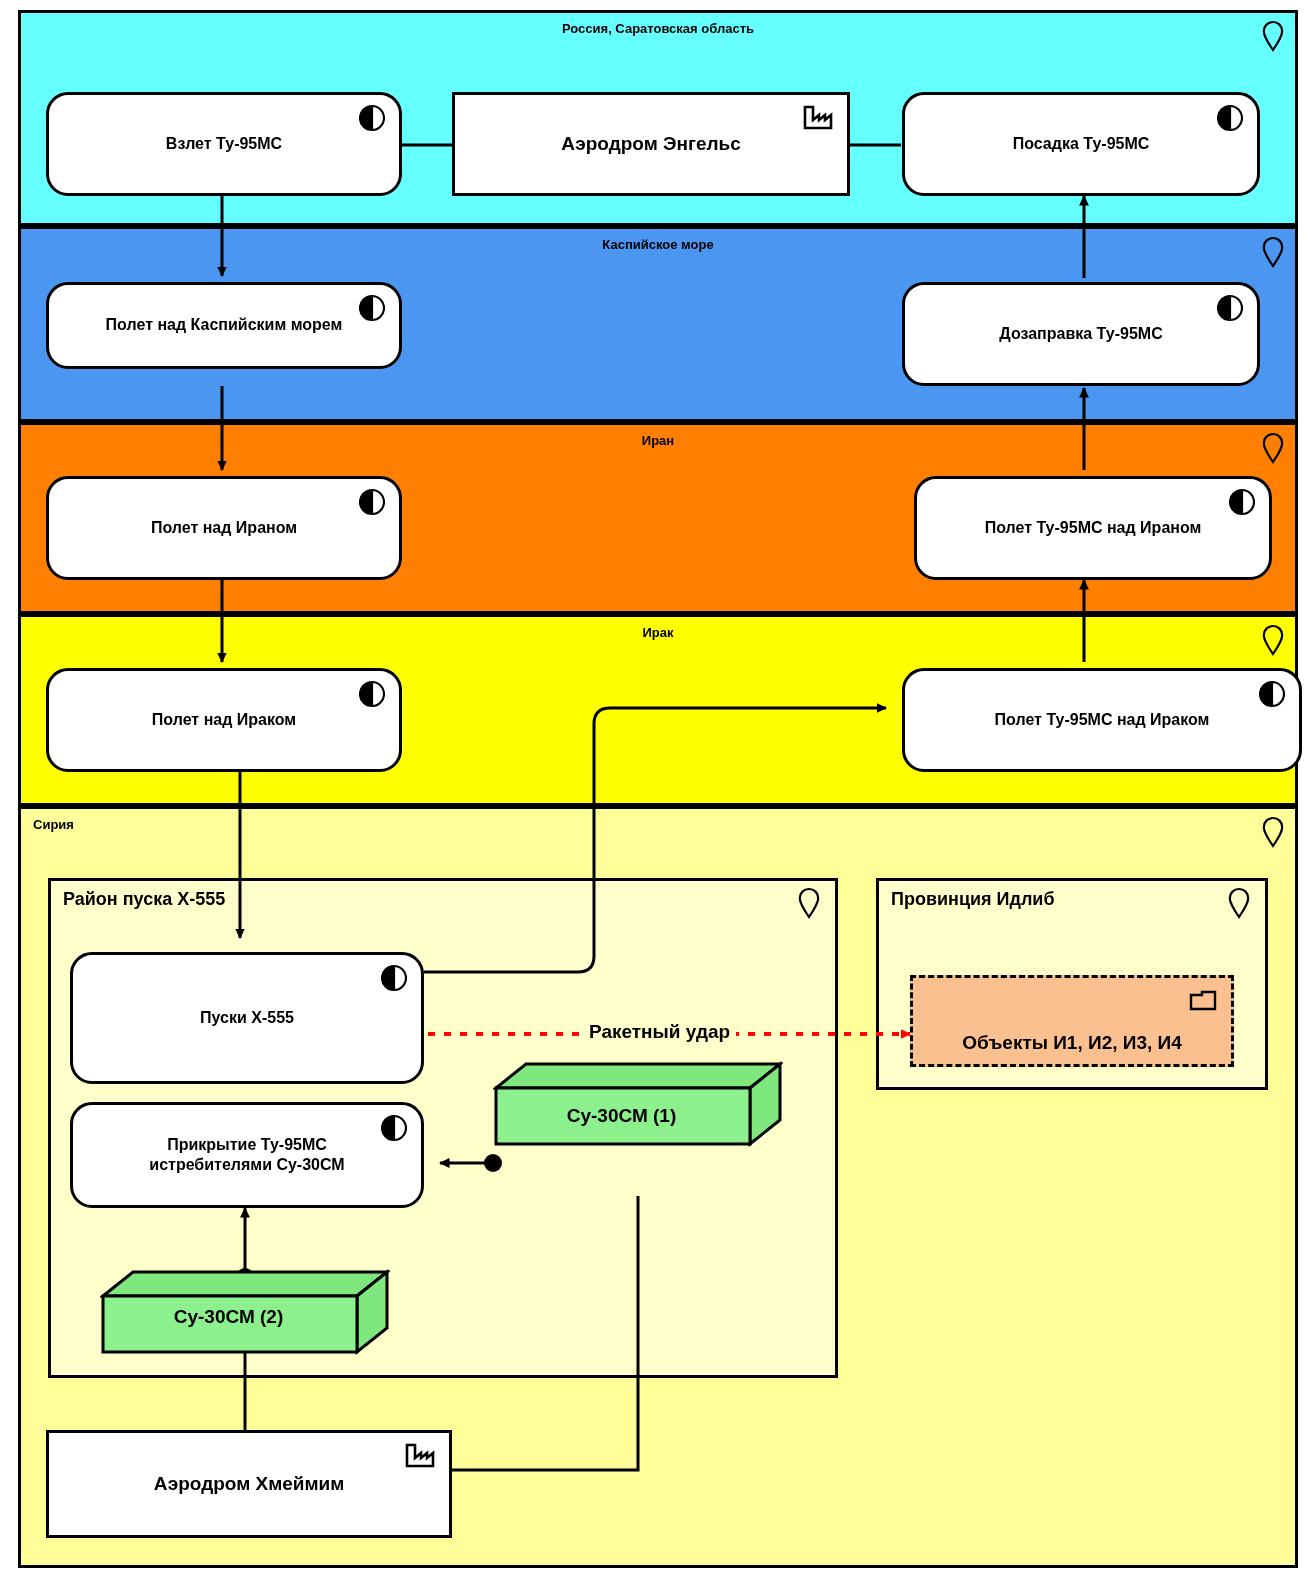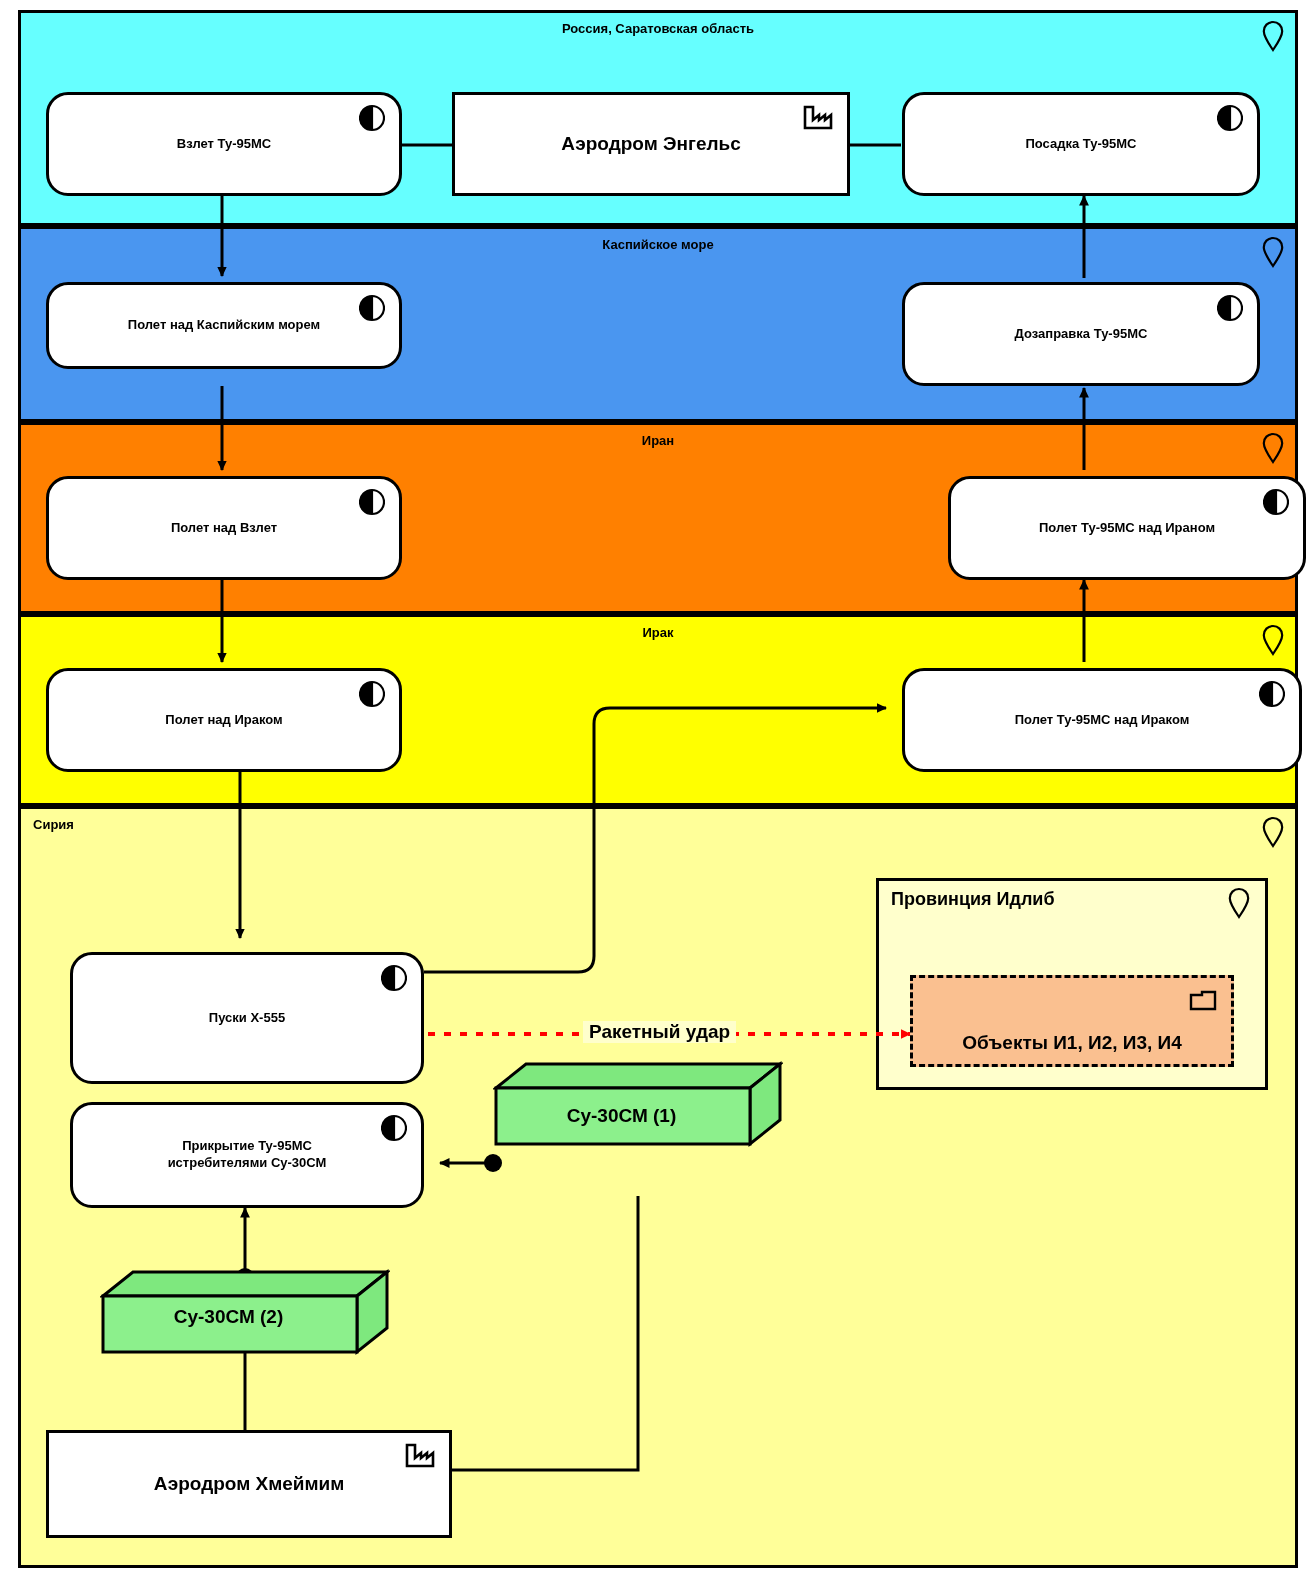--- a/index.html
+++ b/index.html
@@ -71,21 +71,21 @@
   .activity {
     position: absolute;
     box-sizing: border-box;
     background: #ffffff;
     border: 3px solid #000000;
     border-radius: 22px;
     display: flex;
     align-items: center;
     justify-content: center;
     text-align: center;
-    font-size: 13px;
+    font-size: 16px;
     font-weight: bold;
     color: #000000;
     line-height: 1.28;
     padding: 0 12px;
   }
   .activity .act-icon {
     position: absolute;
     top: 9px;
     right: 14px;
     width: 26px;
@@ -209,20 +209,26 @@
     </svg>
   </div>
 
   <div class="lane" style="left:18px; top:806px; width:1280px; height:762px; background:#ffff99;">
     <div class="lane-title left">Сирия</div>
     <svg class="pin" viewBox="0 0 24 32">
       <path d="M12 2 C6.8 2 2.8 6 2.8 11.2 C2.8 16.6 12 30 12 30 C12 30 21.2 16.6 21.2 11.2 C21.2 6 17.2 2 12 2 Z" fill="none" stroke="#000" stroke-width="2.2"></path>
     </svg>
   </div>
 
+  <div class="region" style="left:48px; top:878px; width:790px; height:500px;">
+    <div class="region-title">Район пуска Х-555</div>
+    <svg class="pin" viewBox="0 0 24 32">
+      <path d="M12 2 C6.8 2 2.8 6 2.8 11.2 C2.8 16.6 12 30 12 30 C12 30 21.2 16.6 21.2 11.2 C21.2 6 17.2 2 12 2 Z" fill="none" stroke="#000" stroke-width="2.2"></path>
+    </svg>
+  </div>
 
   <div class="region" style="left:876px; top:878px; width:392px; height:212px;">
     <div class="region-title">Провинция Идлиб</div>
     <svg class="pin" viewBox="0 0 24 32">
       <path d="M12 2 C6.8 2 2.8 6 2.8 11.2 C2.8 16.6 12 30 12 30 C12 30 21.2 16.6 21.2 11.2 C21.2 6 17.2 2 12 2 Z" fill="none" stroke="#000" stroke-width="2.2"></path>
     </svg>
   </div>
 
   <svg class="edges" viewBox="0 0 1316 1578">
     <defs>
@@ -314,24 +320,24 @@
     </svg>
     <span>Дозаправка Ту-95МС</span>
   </div>
 
   <div class="activity" style="left:46px; top:476px; width:356px; height:104px;">
     <svg class="act-icon" viewBox="0 0 26 28">
       <path d="M13 2 A12 12 0 0 0 13 26 Z" fill="#000"></path>
       <circle cx="13" cy="14" r="12" fill="none" stroke="#000" stroke-width="2.2"></circle>
       <line x1="13" y1="2" x2="13" y2="26" stroke="#000" stroke-width="2.2"></line>
     </svg>
-    <span>Полет над Взлет</span>
-  </div>
-
-  <div class="activity" style="left:948px; top:476px; width:358px; height:104px;justify-content:center;">
+    <span>Полет над Ираном</span>
+  </div>
+
+  <div class="activity" style="left:914px; top:476px; width:358px; height:104px;justify-content:center;">
     <svg class="act-icon" viewBox="0 0 26 28">
       <path d="M13 2 A12 12 0 0 0 13 26 Z" fill="#000"></path>
       <circle cx="13" cy="14" r="12" fill="none" stroke="#000" stroke-width="2.2"></circle>
       <line x1="13" y1="2" x2="13" y2="26" stroke="#000" stroke-width="2.2"></line>
     </svg>
     <span>Полет Ту-95МС над Ираном</span>
   </div>
 
   <div class="activity" style="left:46px; top:668px; width:356px; height:104px;">
     <svg class="act-icon" viewBox="0 0 26 28">

